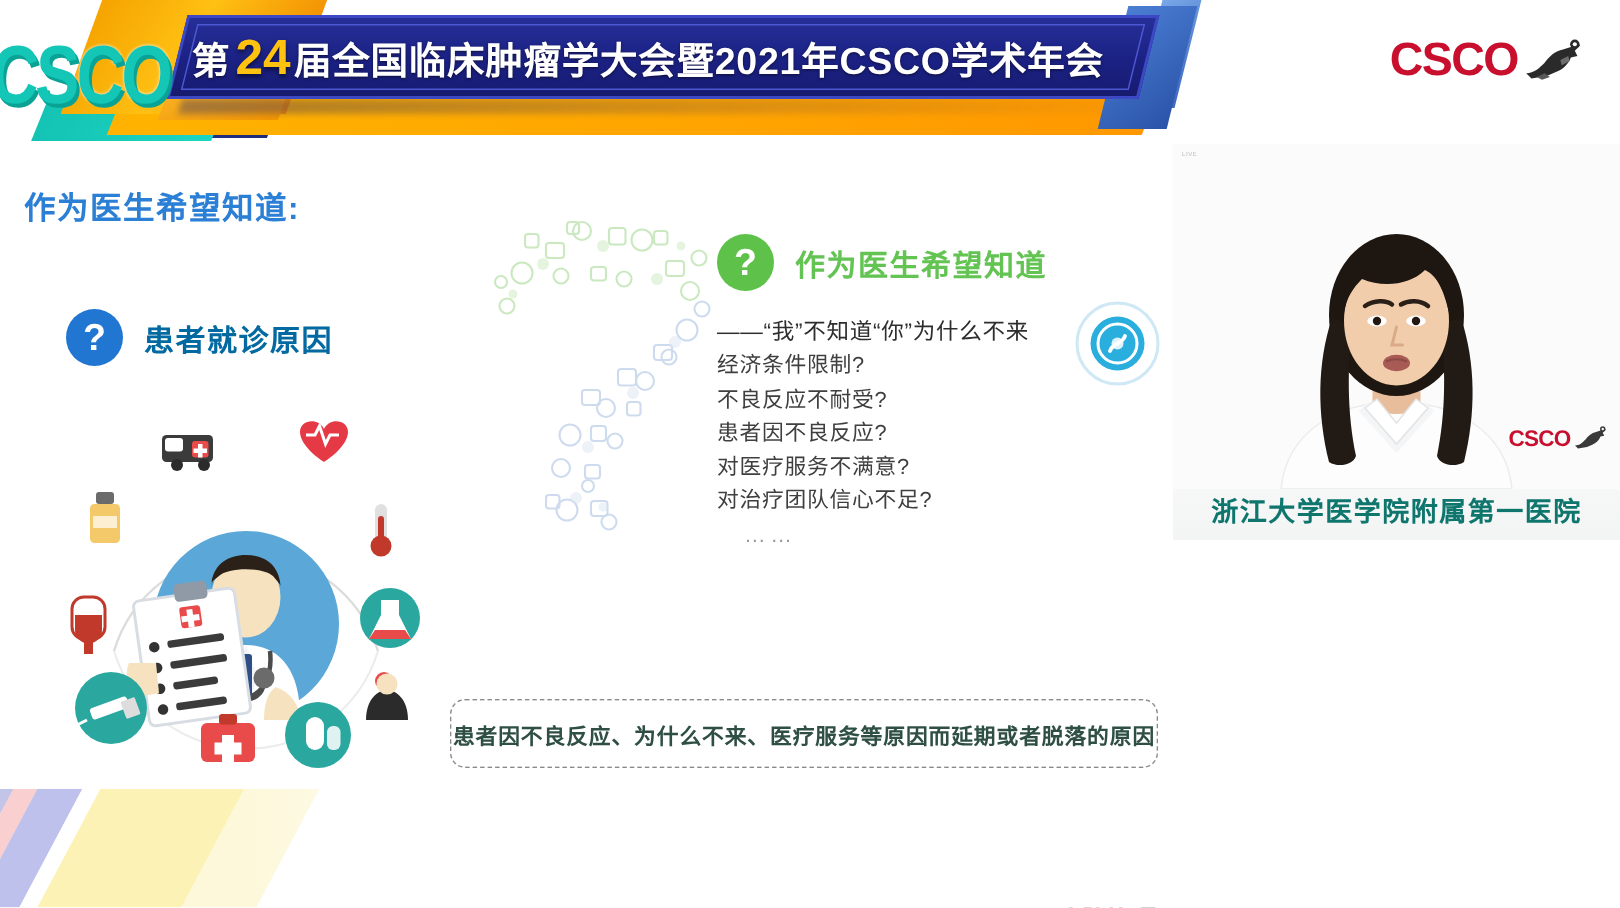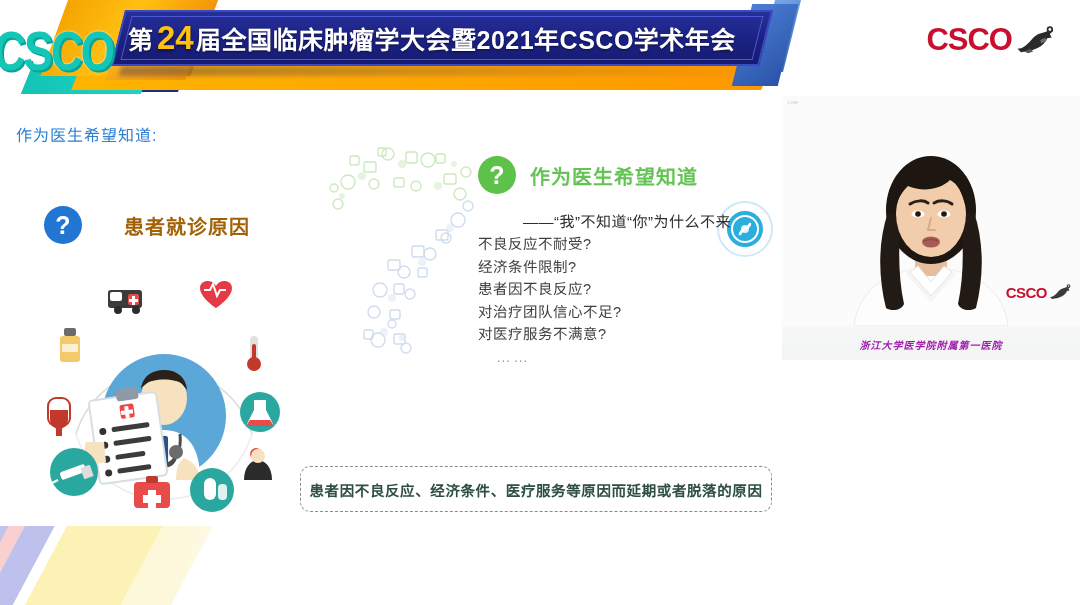--- a/index.html
+++ b/index.html
@@ -114,55 +114,55 @@
     font-size:31px;font-weight:bold;color:#c8102e;letter-spacing:-1px;
     font-family:"Liberation Sans","DejaVu Sans",sans-serif;
   }
   .csco-dragon{width:42px;height:36px;display:block;}
 
   
   .slide{position:absolute;left:0;top:96px;width:1080px;height:430px;background:#fff;}
 
   .slide-heading{
     position:absolute;left:16px;top:26px;
-    font-size:16px;font-weight:normal;color:#2b7fd4;letter-spacing:1px;
+    font-size:21px;font-weight:bold;color:#2b7fd4;letter-spacing:1px;
   }
 
   
   .qmark-deco{position:absolute;left:318px;top:38px;width:190px;height:230px;opacity:.55;}
 
   
   .block-left{position:absolute;left:44px;top:110px;width:300px;}
   .badge-row{display:flex;align-items:center;gap:14px;}
   .badge{
     width:38px;height:38px;border-radius:50%;
     display:flex;align-items:center;justify-content:center;
     color:#fff;font-size:25px;font-weight:bold;line-height:1;
   }
   .badge.blue{background:#2176d2;}
   .badge.green{background:#5ec24a;}
   .block-title{font-size:20px;font-weight:bold;letter-spacing:1px;}
-  .block-title.blue{color:#a16207;margin-left:28px;}
+  .block-title.blue{color:#0369a1;}
   .block-title.green{color:#63c453;}
   .sub-line{
     margin-top:16px;font-size:15px;color:#4b4b4b;letter-spacing:1px;
     white-space:nowrap;
   }
 
   
   .doctor-wrap{position:absolute;left:24px;top:170px;width:280px;height:250px;}
 
   
   .block-right{position:absolute;left:478px;top:60px;width:330px;}
   .reason-list{margin-top:16px;}
   .reason-list div{
     font-size:14.5px;color:#3f3f3f;line-height:1.55;letter-spacing:.5px;
     white-space:nowrap;
   }
-  .reason-list div.first{font-size:15px;color:#2e2e2e;margin-left:45px;}
+  .reason-list div.first{font-size:15px;color:#2e2e2e;}
   .reason-list div.ellipsis{letter-spacing:3px;color:#9a9a9a;padding-left:18px;}
 
   
   .dashed-box{
     position:absolute;left:300px;top:370px;width:470px;height:44px;
     border:1px dashed #8a8a8a;border-radius:10px;
     display:flex;align-items:center;justify-content:center;
   }
   .dashed-box span{
     font-size:14.5px;color:#2f4f45;font-weight:bold;letter-spacing:.6px;
@@ -197,21 +197,21 @@
   .name-bar{
     position:absolute;left:0;bottom:36px;width:298px;height:22px;
     background:#62c2b0;display:flex;align-items:center;justify-content:center;
   }
   .name-bar span{
     font-size:14px;font-weight:bold;color:#ffffff;letter-spacing:2px;
     text-shadow:0 1px 1px rgba(0,0,0,.12);
   }
   .affil{
     position:absolute;left:0;bottom:8px;width:298px;text-align:center;
-    font-size:10px;font-weight:bold;color:#a21caf;letter-spacing:1px;font-style:italic;
+    font-size:18px;font-weight:bold;color:#0f766e;letter-spacing:1px;
   }
 
   
   .bottom-area{position:absolute;left:0;top:526px;width:1080px;height:79px;background:#fff;overflow:hidden;}
   .stripe{position:absolute;transform:skewX(-28deg);}
   .s1{left:-40px;top:-12px;width:26px;height:110px;background:#8f93d6;opacity:.55;}
   .s2{left:-14px;top:-12px;width:16px;height:110px;background:#f3a0a0;opacity:.5;}
   .s3{left:2px;top:-12px;width:30px;height:110px;background:#9aa0e0;opacity:.65;}
   .s4{left:32px;top:-12px;width:14px;height:110px;background:#ffffff;opacity:.9;}
   .s5{left:44px;top:-12px;width:96px;height:110px;background:#fdf0a8;opacity:.85;}
@@ -439,31 +439,31 @@
       </g>
     </svg>
 
     <div class="block-right">
       <div class="badge-row">
         <div class="badge green">?</div>
         <div class="block-title green">作为医生希望知道</div>
       </div>
       <div class="reason-list">
         <div class="first">——“我”不知道“你”为什么不来</div>
+        <div>经济条件限制?</div>
         <div>不良反应不耐受?</div>
-        <div>经济条件限制?</div>
         <div>患者因不良反应?</div>
+        <div>对医疗服务不满意?</div>
         <div>对治疗团队信心不足?</div>
-        <div>对医疗服务不满意?</div>
         <div class="ellipsis">……</div>
       </div>
     </div>
 
     <div class="dashed-box">
-      <span>患者因不良反应、经济条件、医疗服务等原因而延期或者脱落的原因</span>
+      <span>患者因不良反应、为什么不来、医疗服务等原因而延期或者脱落的原因</span>
     </div>
 
     <div class="punchline">你来，或者不来，我都想知道为什么！</div>
 
     <div class="slide-csco">
       <div class="word">csco</div>
       <svg viewBox="0 0 48 40">
         <path d="M4 30 C10 30 14 26 18 22 C22 17 26 13 32 12 L38 10 L42 6 L45 9 L41 13 L43 17 L38 18 C36 23 32 27 27 29 L20 32 L8 34 Z" fill="#2a2a2a"></path>
         <circle cx="41" cy="8" r="3.6" fill="#2a2a2a"></circle>
         <circle cx="41" cy="8" r="1.6" fill="#ffffff"></circle>

